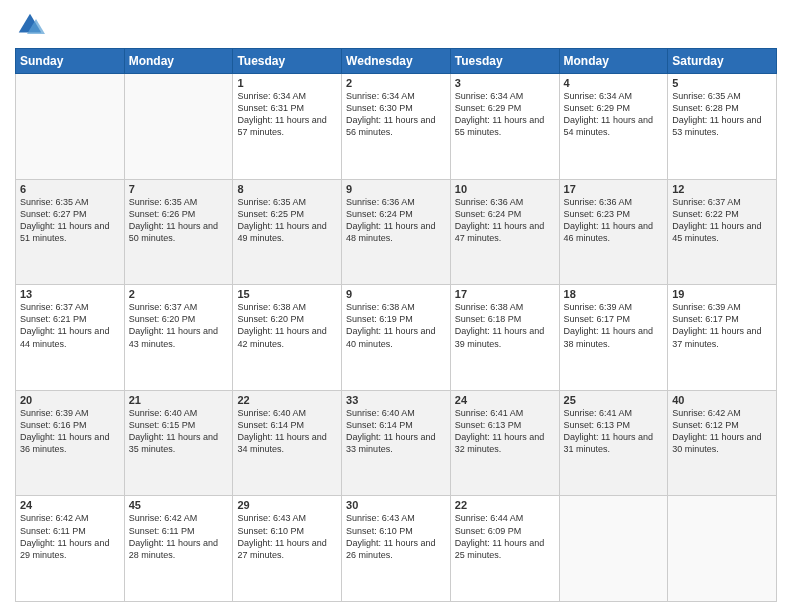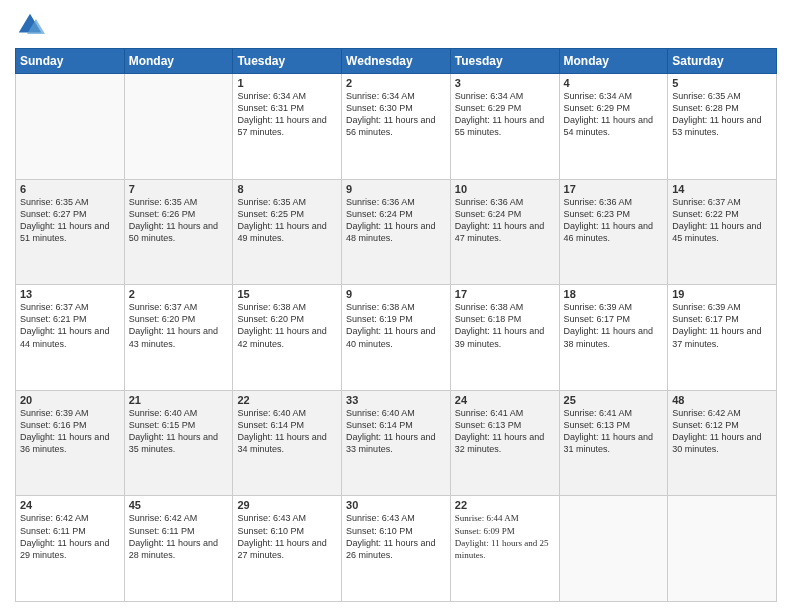--- a/index.html
+++ b/index.html
@@ -204,21 +204,21 @@
 Sunset: 6:24 PM
 Daylight: 11 hours and 47 minutes.</div>
           </td>
           <td>
             <span class="day-num">17</span>
             <div class="cell-content" style="white-space: pre-line;">Sunrise: 6:36 AM
 Sunset: 6:23 PM
 Daylight: 11 hours and 46 minutes.</div>
           </td>
           <td>
-            <span class="day-num">14</span>
+            <span class="day-num">12</span>
             <div class="cell-content" style="white-space: pre-line;">Sunrise: 6:37 AM
 Sunset: 6:22 PM
 Daylight: 11 hours and 45 minutes.</div>
           </td>
         </tr>
         <tr>
           <td>
             <span class="day-num">13</span>
             <div class="cell-content" style="white-space: pre-line;">Sunrise: 6:37 AM
 Sunset: 6:21 PM
@@ -292,21 +292,21 @@
 Sunset: 6:13 PM
 Daylight: 11 hours and 32 minutes.</div>
           </td>
           <td>
             <span class="day-num">25</span>
             <div class="cell-content" style="white-space: pre-line;">Sunrise: 6:41 AM
 Sunset: 6:13 PM
 Daylight: 11 hours and 31 minutes.</div>
           </td>
           <td>
-            <span class="day-num">48</span>
+            <span class="day-num">40</span>
             <div class="cell-content" style="white-space: pre-line;">Sunrise: 6:42 AM
 Sunset: 6:12 PM
 Daylight: 11 hours and 30 minutes.</div>
           </td>
         </tr>
         <tr>
           <td>
             <span class="day-num">24</span>
             <div class="cell-content" style="white-space: pre-line;">Sunrise: 6:42 AM
 Sunset: 6:11 PM
@@ -325,21 +325,21 @@
 Daylight: 11 hours and 27 minutes.</div>
           </td>
           <td>
             <span class="day-num">30</span>
             <div class="cell-content" style="white-space: pre-line;">Sunrise: 6:43 AM
 Sunset: 6:10 PM
 Daylight: 11 hours and 26 minutes.</div>
           </td>
           <td>
             <span class="day-num">22</span>
-            <div class="cell-content" style="white-space: pre-line; font-family: Liberation Serif, serif;">Sunrise: 6:44 AM
+            <div class="cell-content" style="white-space: pre-line;">Sunrise: 6:44 AM
 Sunset: 6:09 PM
 Daylight: 11 hours and 25 minutes.</div>
           </td>
           <td class="empty"></td>
           <td class="empty"></td>
         </tr>
       </tbody>
   </table>
 </div>
 

